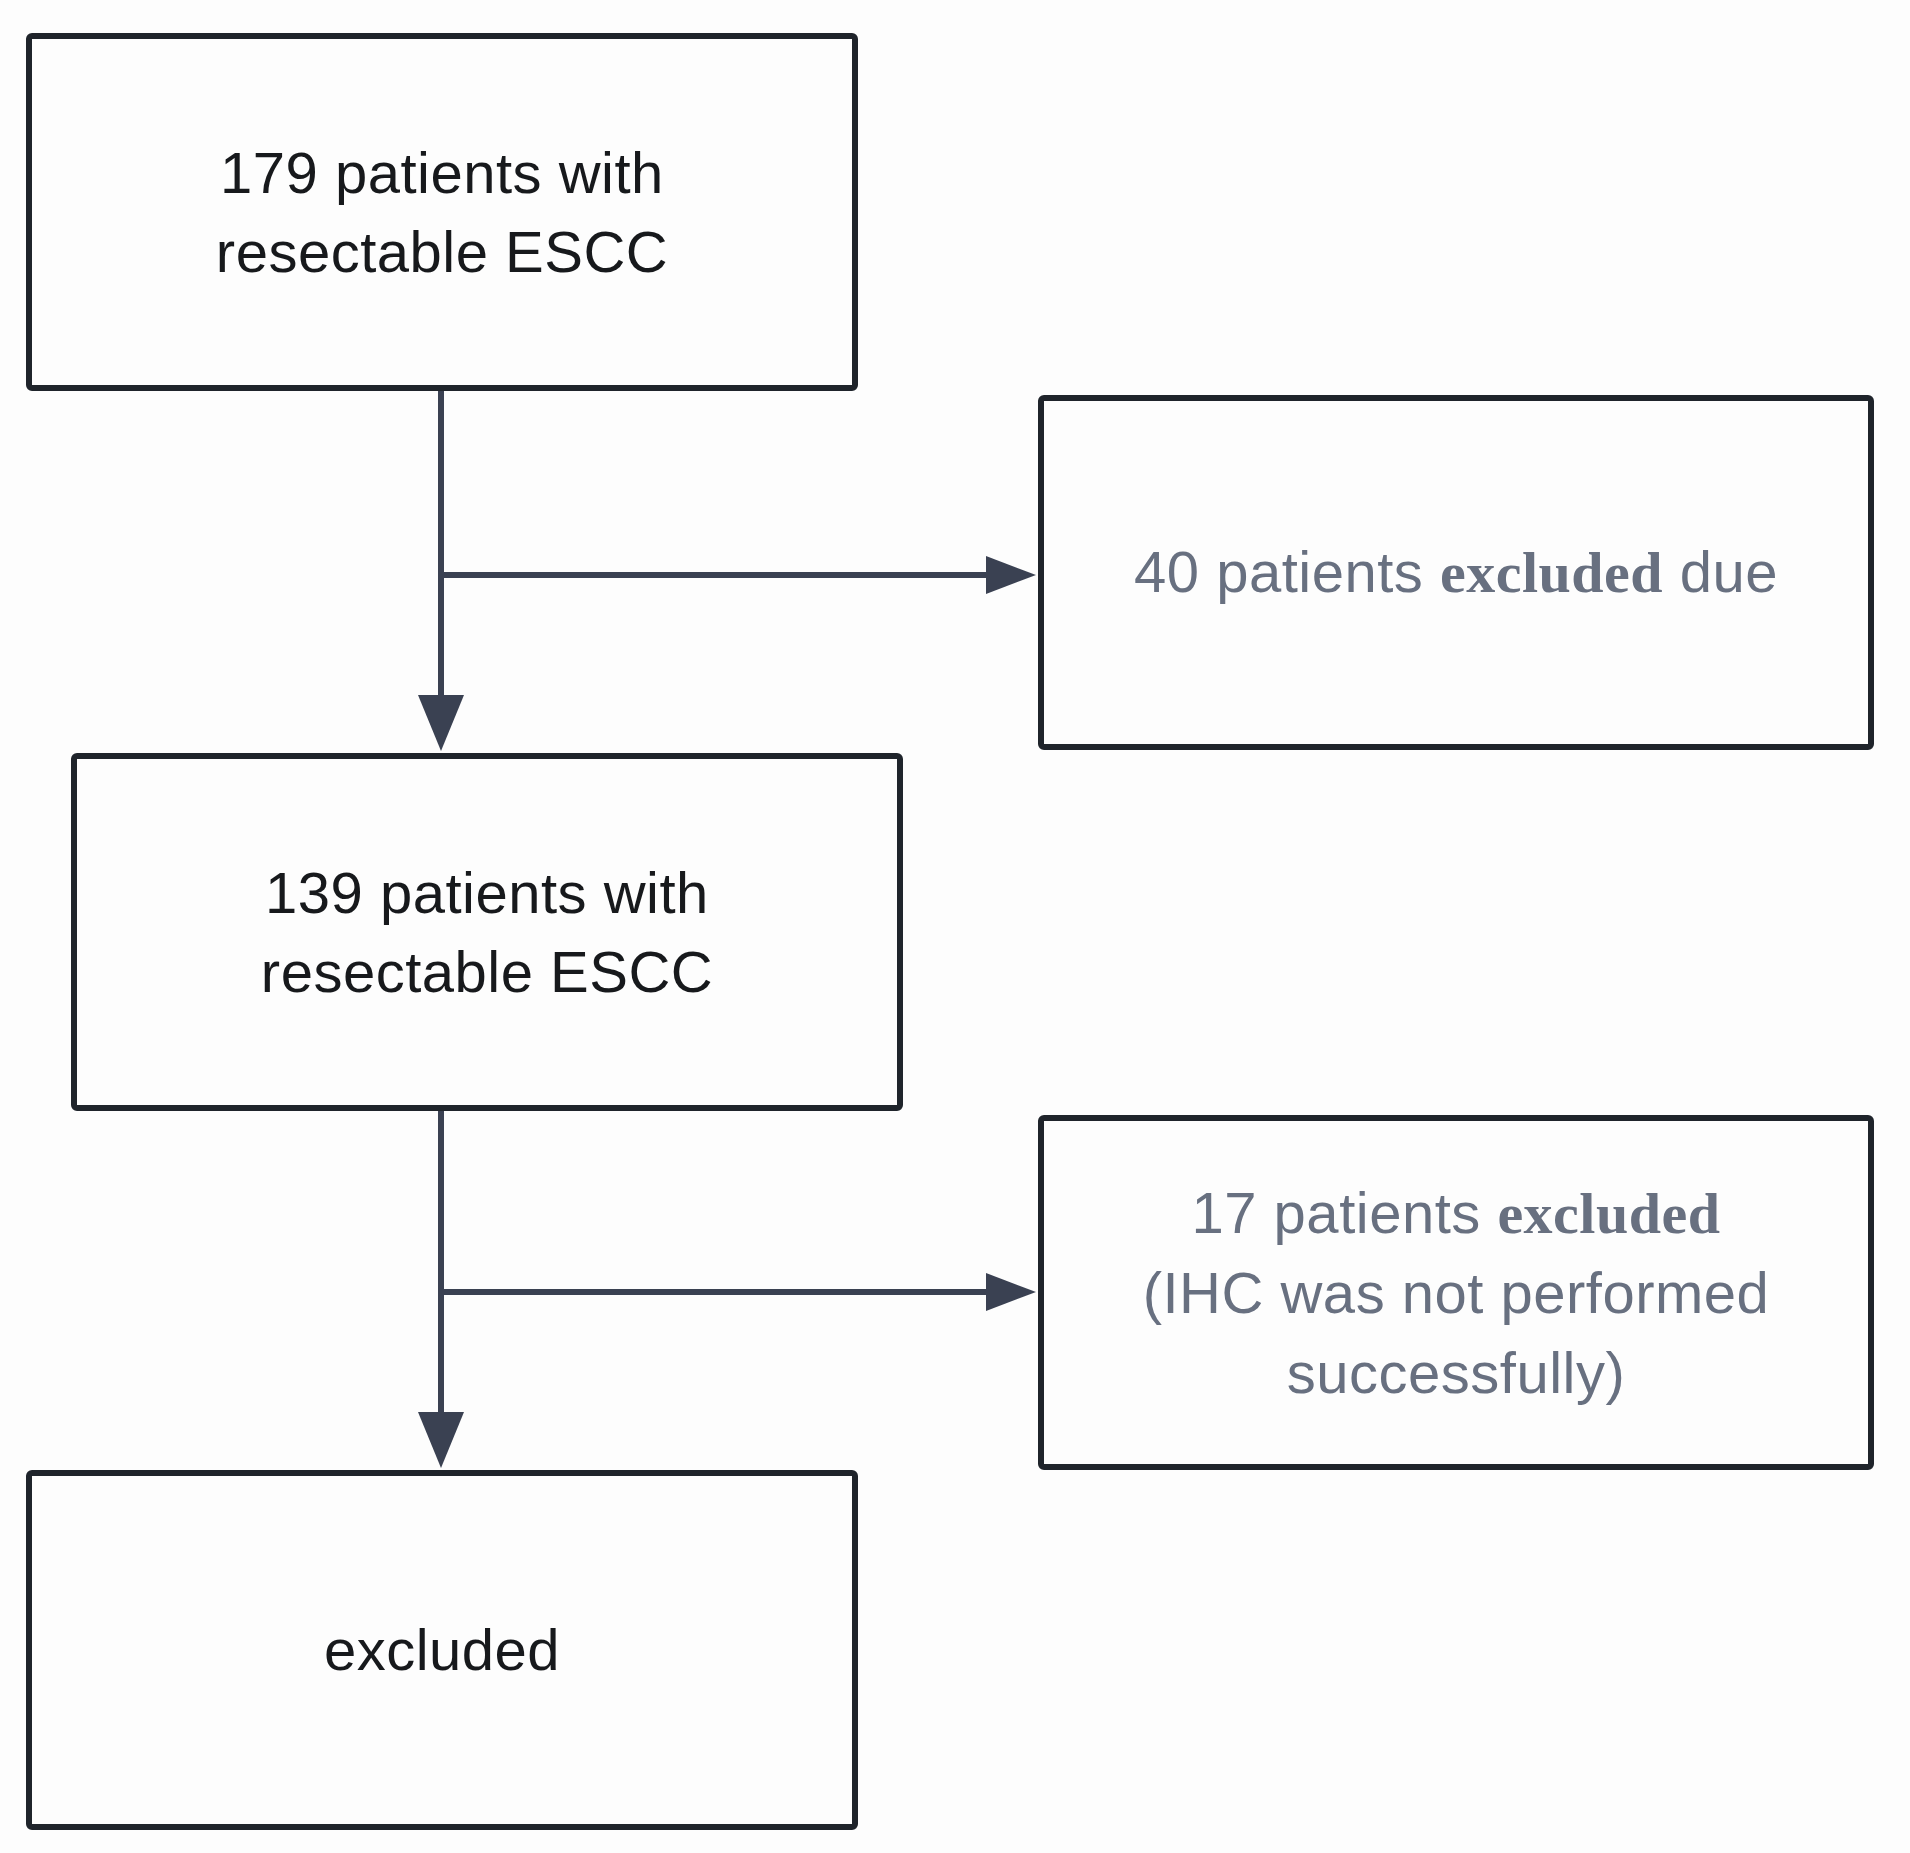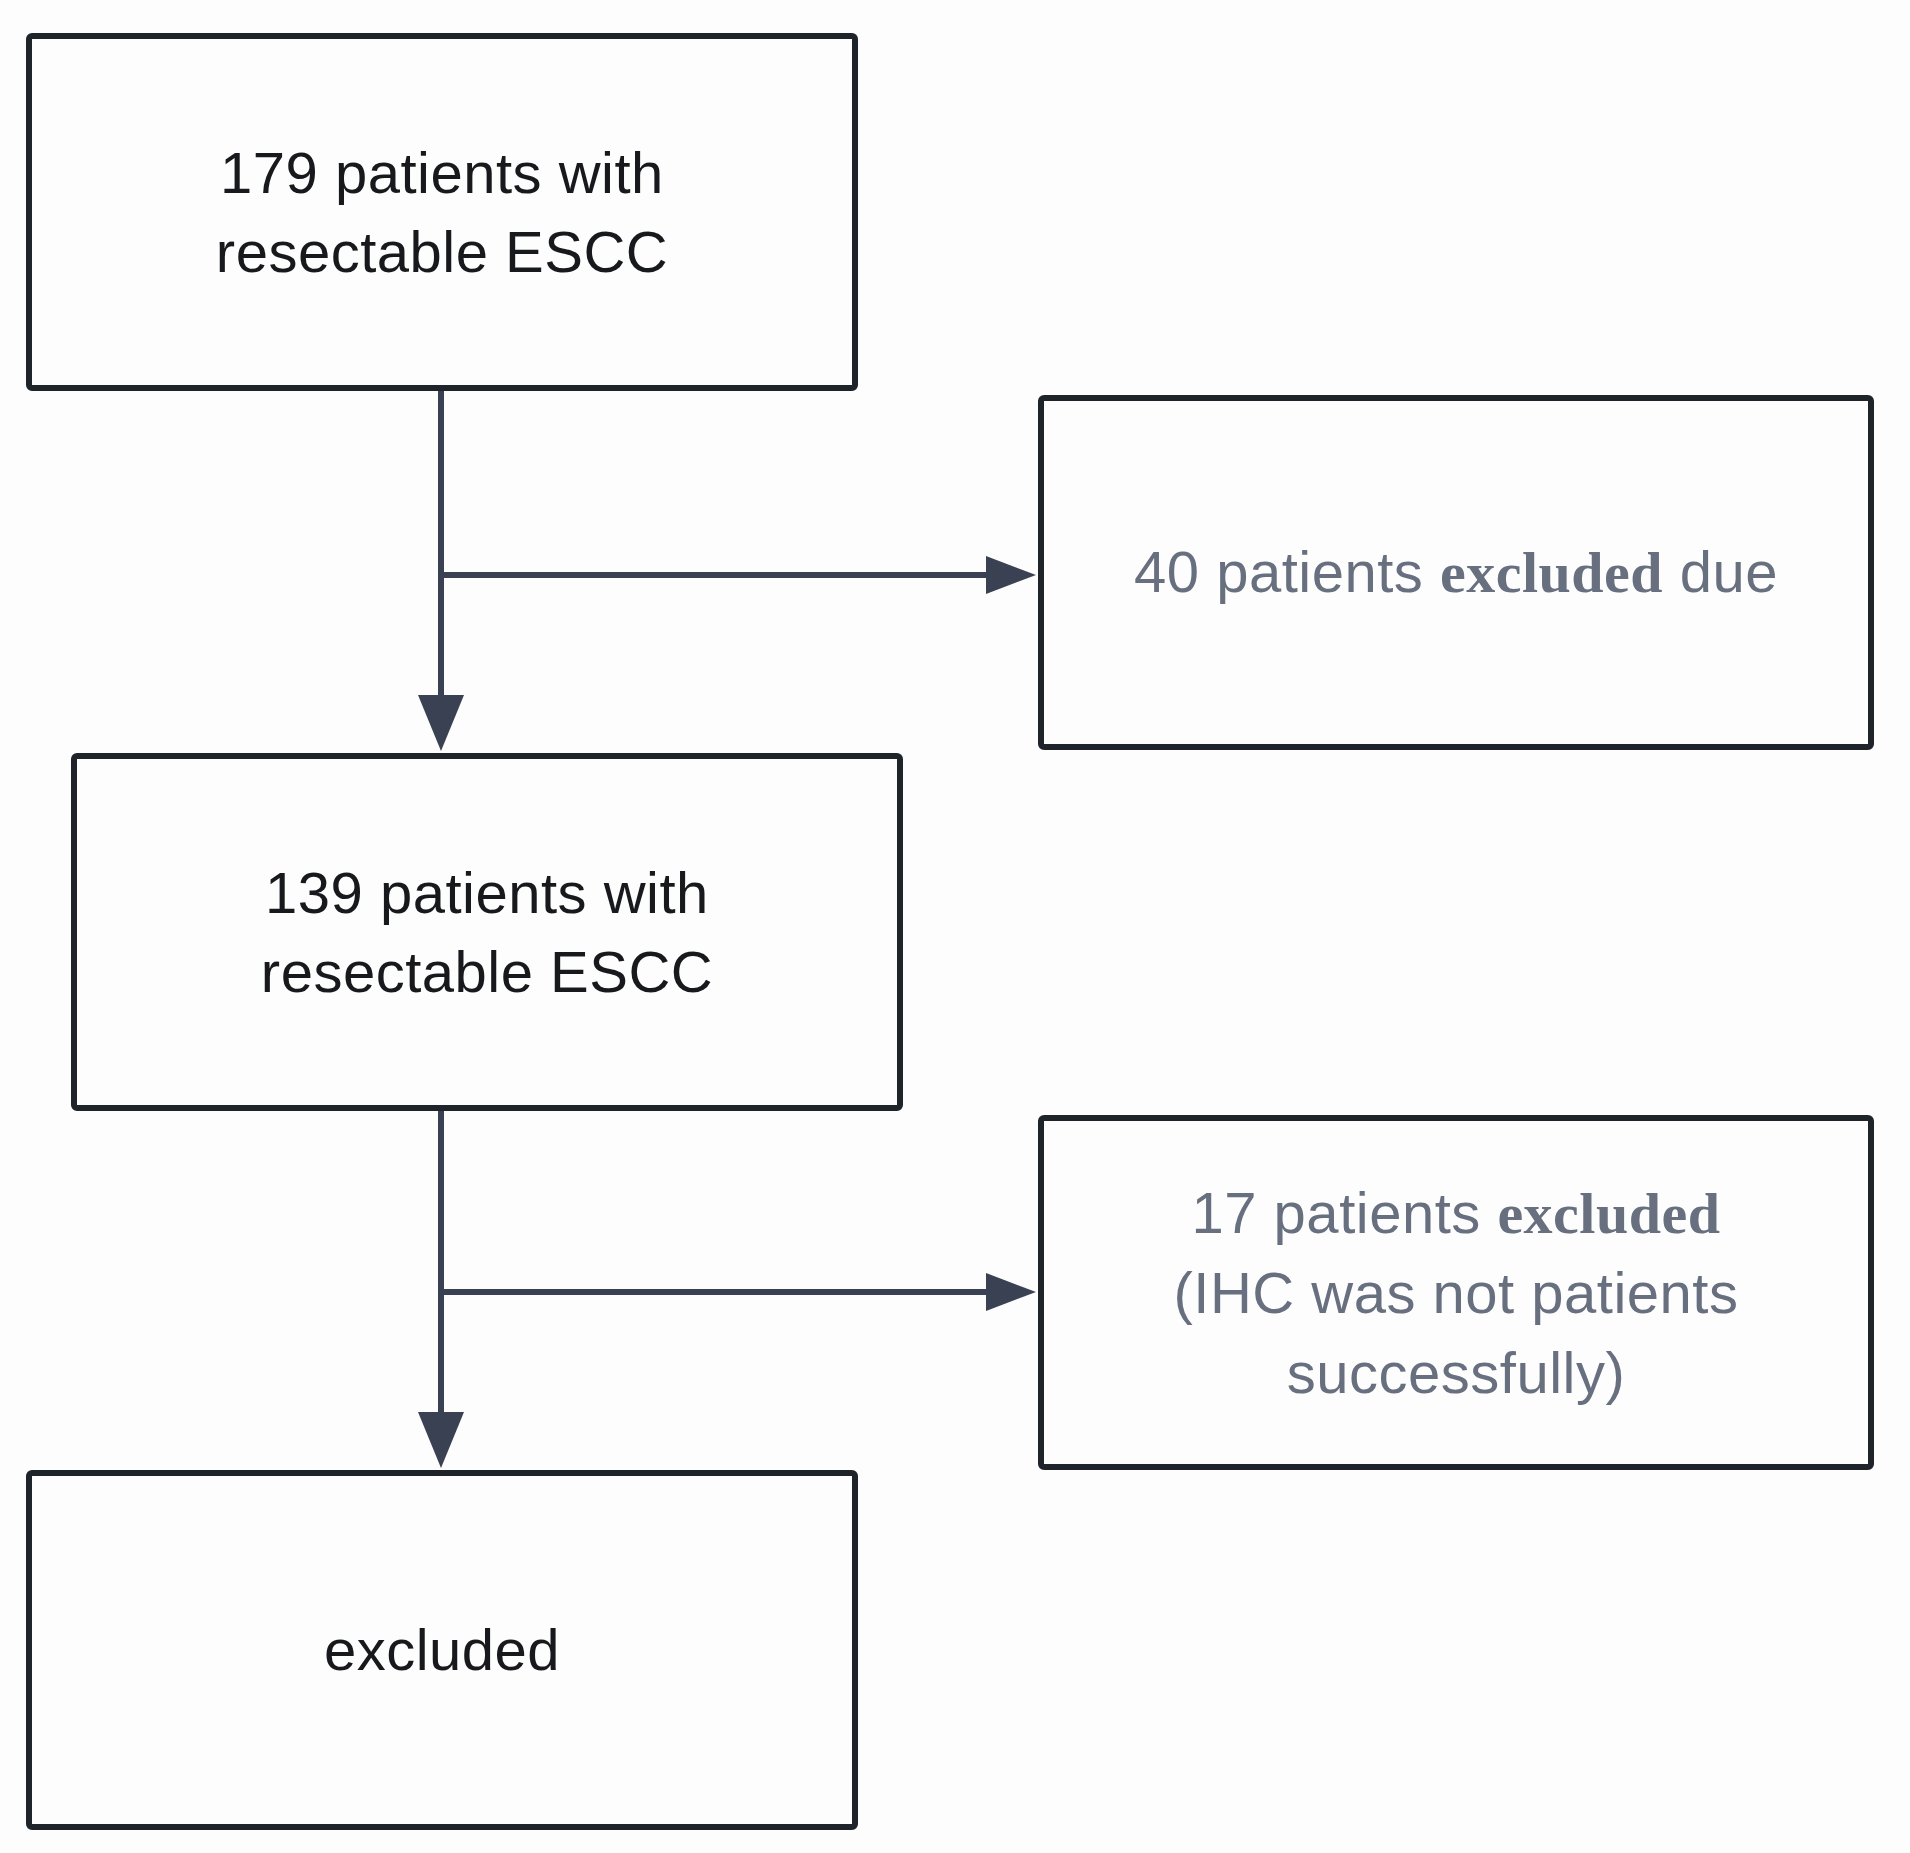--- a/index.html
+++ b/index.html
@@ -82,21 +82,21 @@
   <div class="node tone-dark" style="left:26px; top:1470px; width:832px; height:360px;">
       <div class="ln"><span>excluded</span></div>
     </div>
 
   <div class="node tone-gray" style="left:1038px; top:395px; width:836px; height:355px;">
       <div class="ln"><span>40 patients </span><span class="b">excluded</span><span> due</span></div>
     </div>
 
   <div class="node tone-gray" style="left:1038px; top:1115px; width:836px; height:355px;">
       <div class="ln"><span>17 patients </span><span class="b">excluded</span></div>
-      <div class="ln"><span>(IHC was not patients</span></div>
+      <div class="ln"><span>(IHC was not performed</span></div>
       <div class="ln"><span>successfully)</span></div>
     </div>
 
   <div class="line v" style="left:438px; top:391px; height:306px;"></div>
   <div class="head-down" style="left:418px; top:695px;"></div>
 
   <div class="line h" style="left:441px; top:572px; width:549px;"></div>
   <div class="head-right" style="left:986px; top:556px;"></div>
 
   <div class="line v" style="left:438px; top:1111px; height:305px;"></div>

